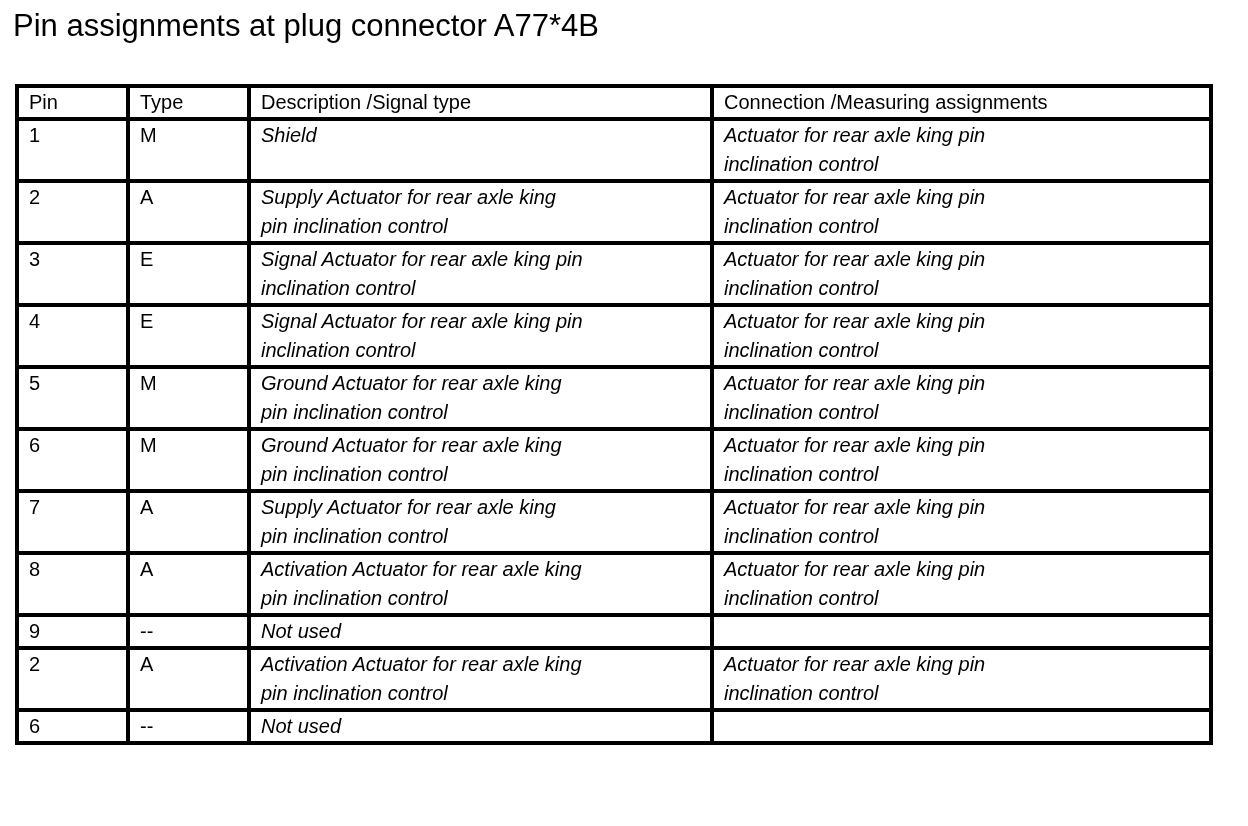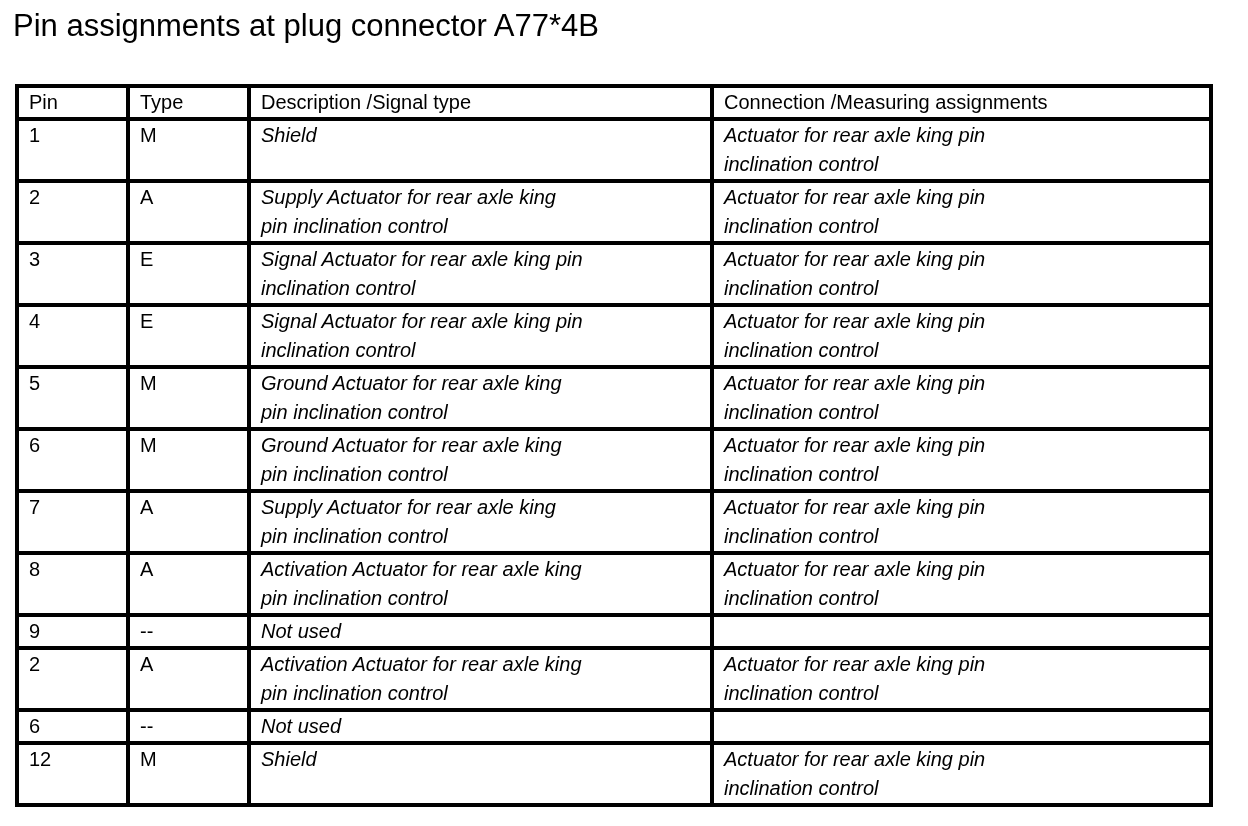--- a/index.html
+++ b/index.html
@@ -158,23 +158,16 @@
 inclination control</td>
       </tr>
 
       <tr class="row-short">
         <td>6</td>
         <td>--</td>
         <td class="wrap">Not used</td>
         <td class="wrap"></td>
       </tr>
 
-      <tr class="row-tall">
-        <td>12</td>
-        <td>M</td>
-        <td class="wrap">Shield</td>
-        <td class="wrap">Actuator for rear axle king pin
-inclination control</td>
-      </tr>
     </tbody>
   </table>
 
 </div>
 
 </body></html>

